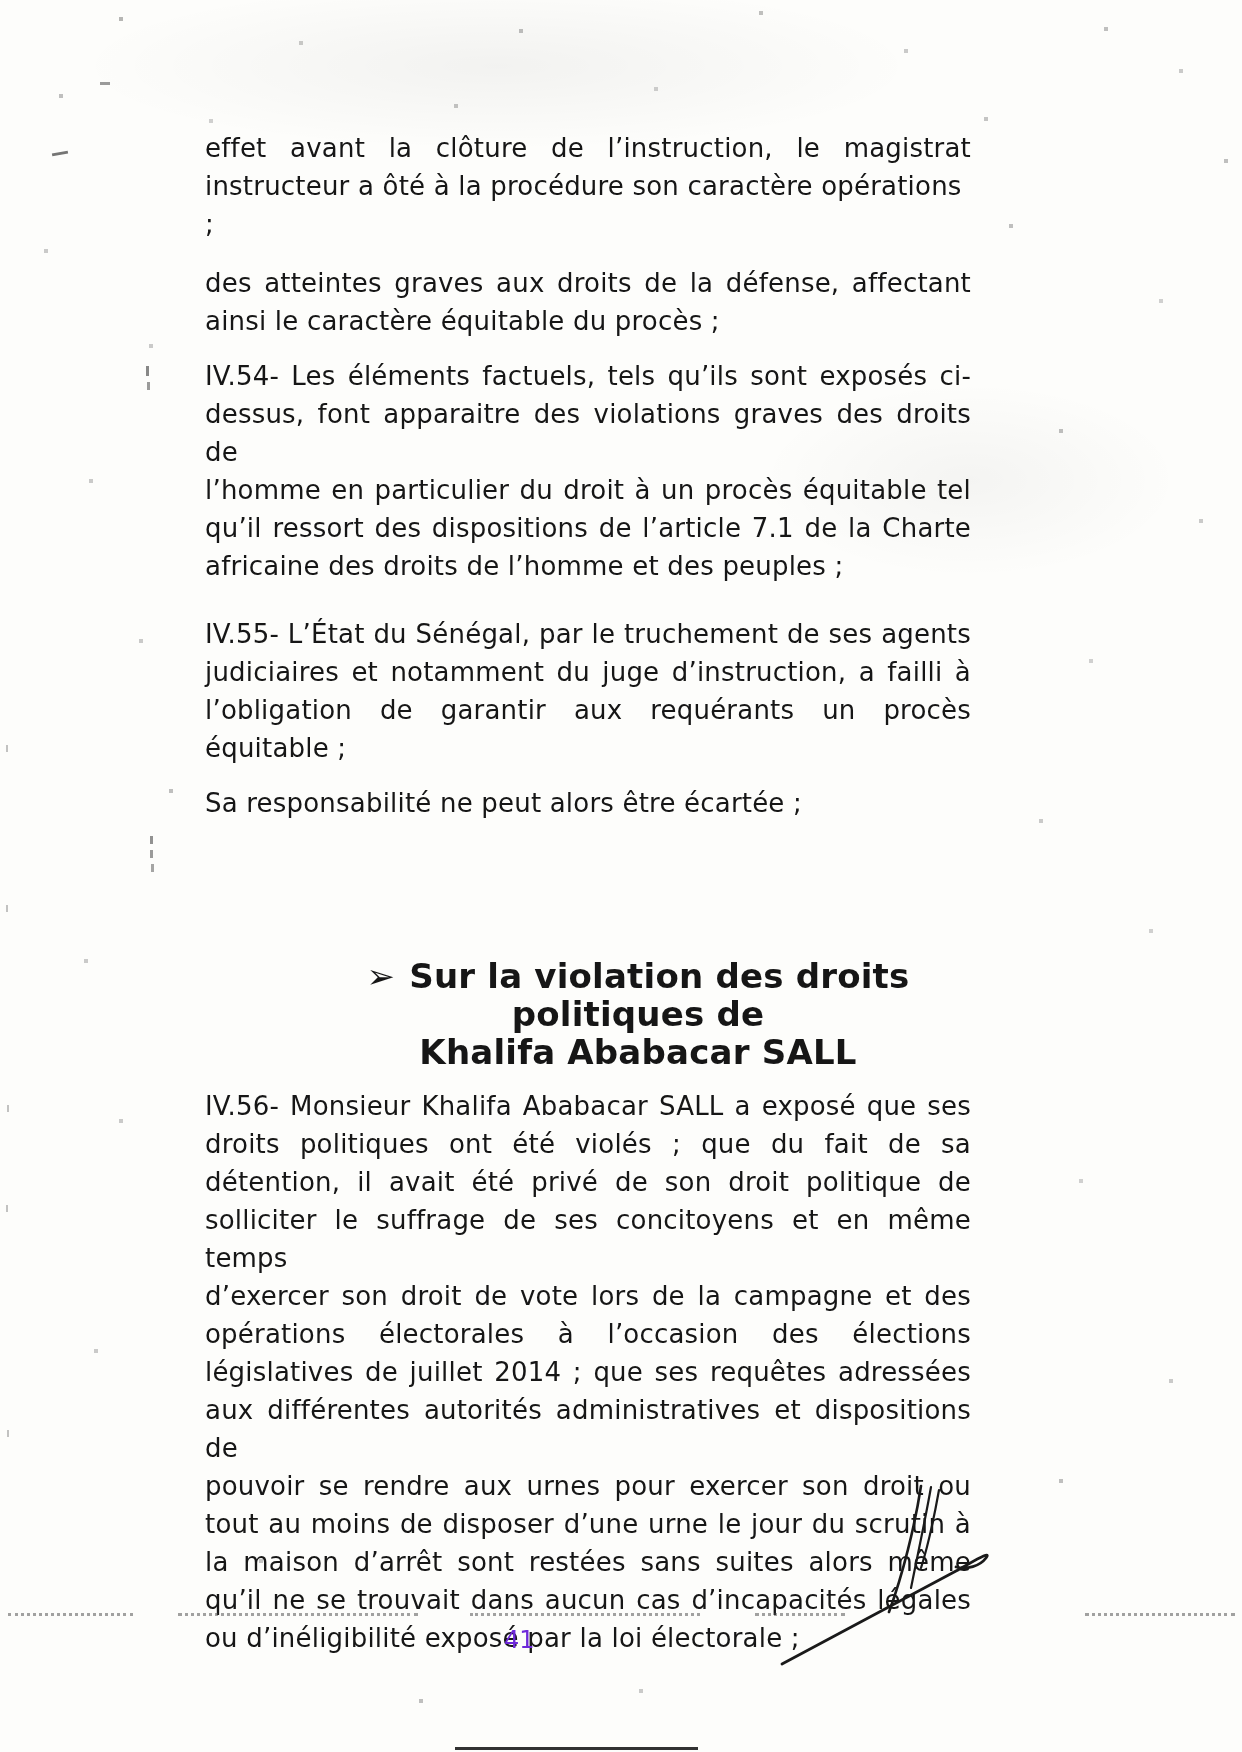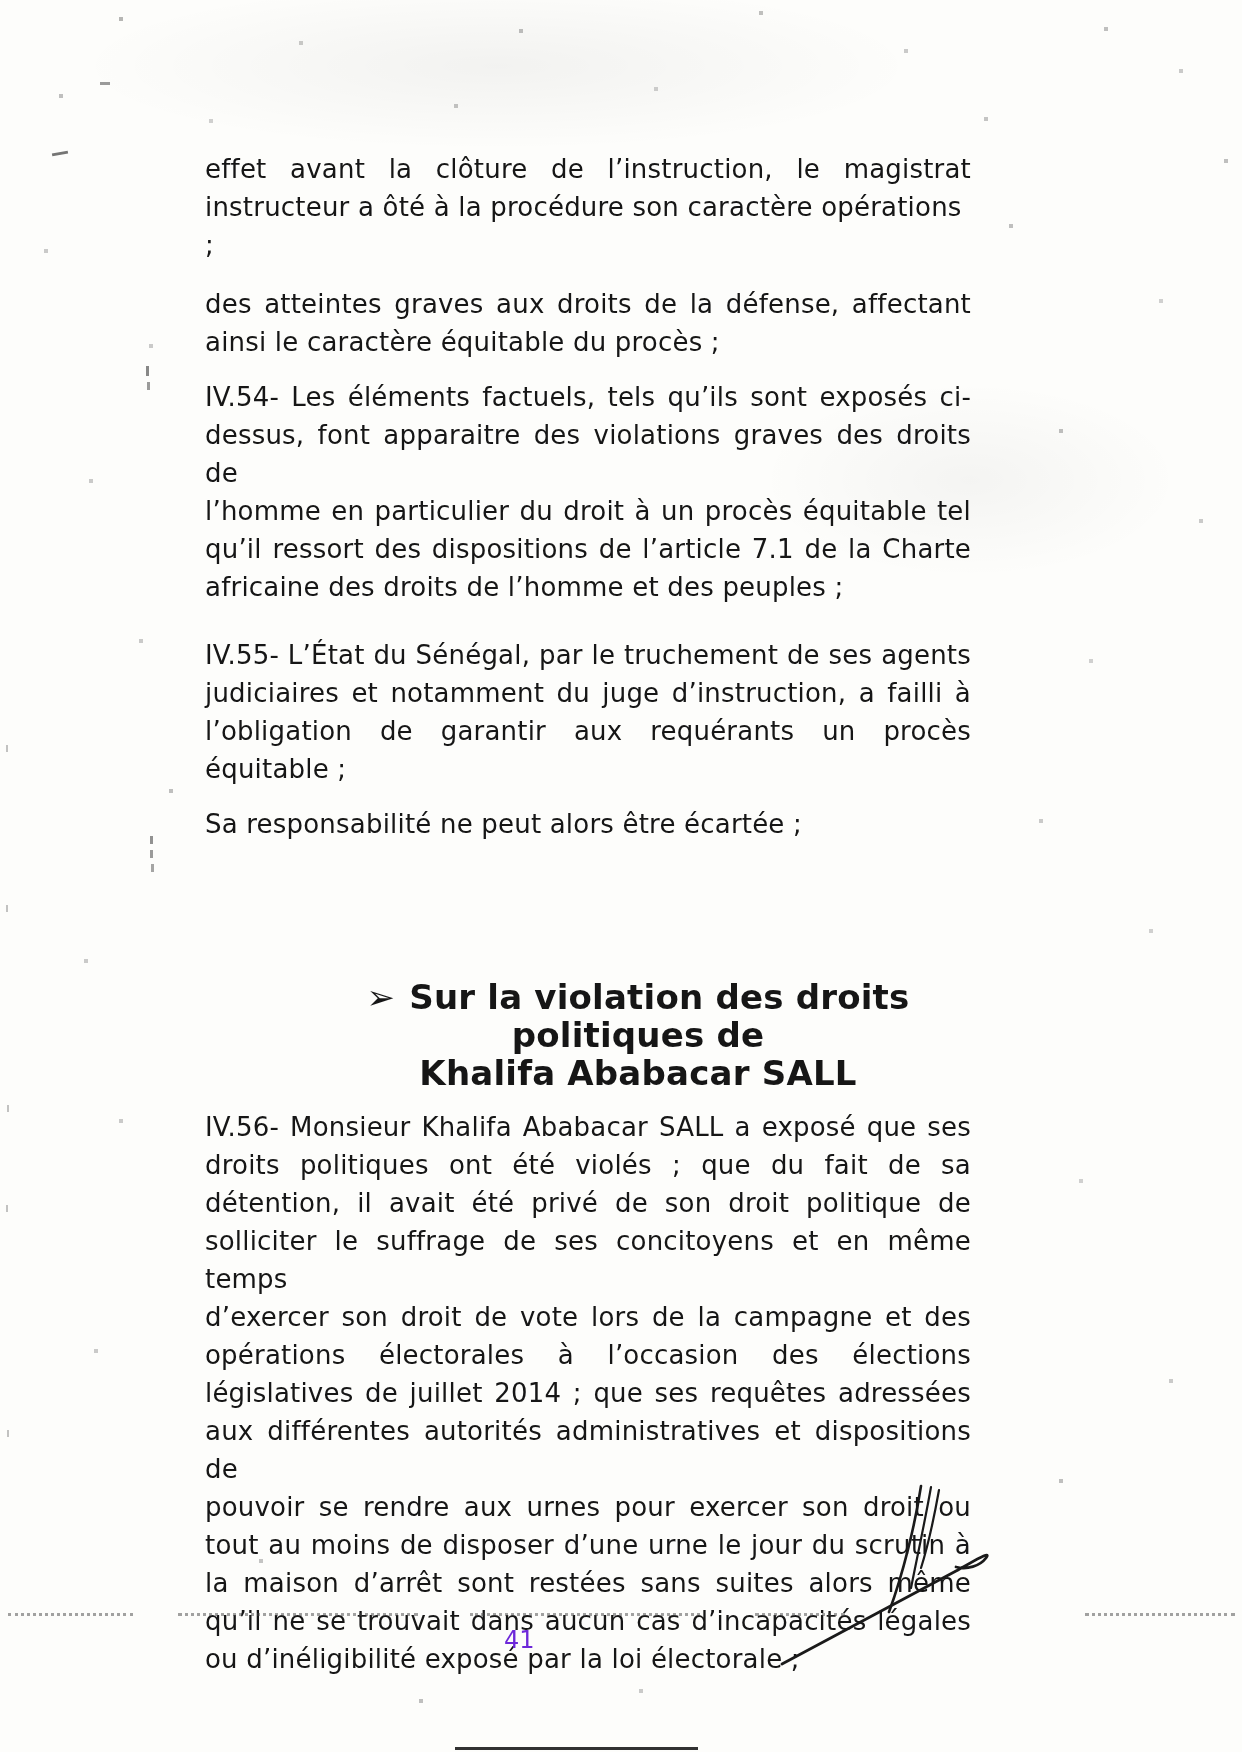--- a/index.html
+++ b/index.html
@@ -32,21 +32,21 @@
       1060px 430px 0 1px rgba(50,50,50,.3), 1200px 520px 0 1px rgba(50,50,50,.25),
       140px 640px 0 1px rgba(50,50,50,.25), 1090px 660px 0 1px rgba(50,50,50,.22),
       170px 790px 0 1px rgba(50,50,50,.3), 1040px 820px 0 1px rgba(50,50,50,.25),
       85px 960px 0 1px rgba(50,50,50,.25), 1150px 930px 0 1px rgba(50,50,50,.22),
       120px 1120px 0 1px rgba(50,50,50,.25), 1080px 1180px 0 1px rgba(50,50,50,.22),
       95px 1350px 0 1px rgba(50,50,50,.25), 1170px 1380px 0 1px rgba(50,50,50,.25),
       260px 1560px 0 1px rgba(50,50,50,.28), 420px 1700px 0 1px rgba(50,50,50,.3),
       640px 1690px 0 1px rgba(50,50,50,.25), 1060px 1480px 0 1px rgba(50,50,50,.3);}
   
   .col{
-    position:absolute;left:205px;top:150px;width:766px;
+    position:absolute;left:205px;top:129px;width:766px;
     font-size:26px;line-height:38px;
     letter-spacing:0.2px;
   }
   .para{margin:0;}
   .mb21{margin-bottom:21px;} .mb17{margin-bottom:17px;} .mb30{margin-bottom:30px;}
   .tline{width:100%;}
   .jl{text-align:justify;text-align-last:justify;}
   .ll{text-align:left;text-align-last:left;}
   .b{font-weight:normal;}
   .heading{

